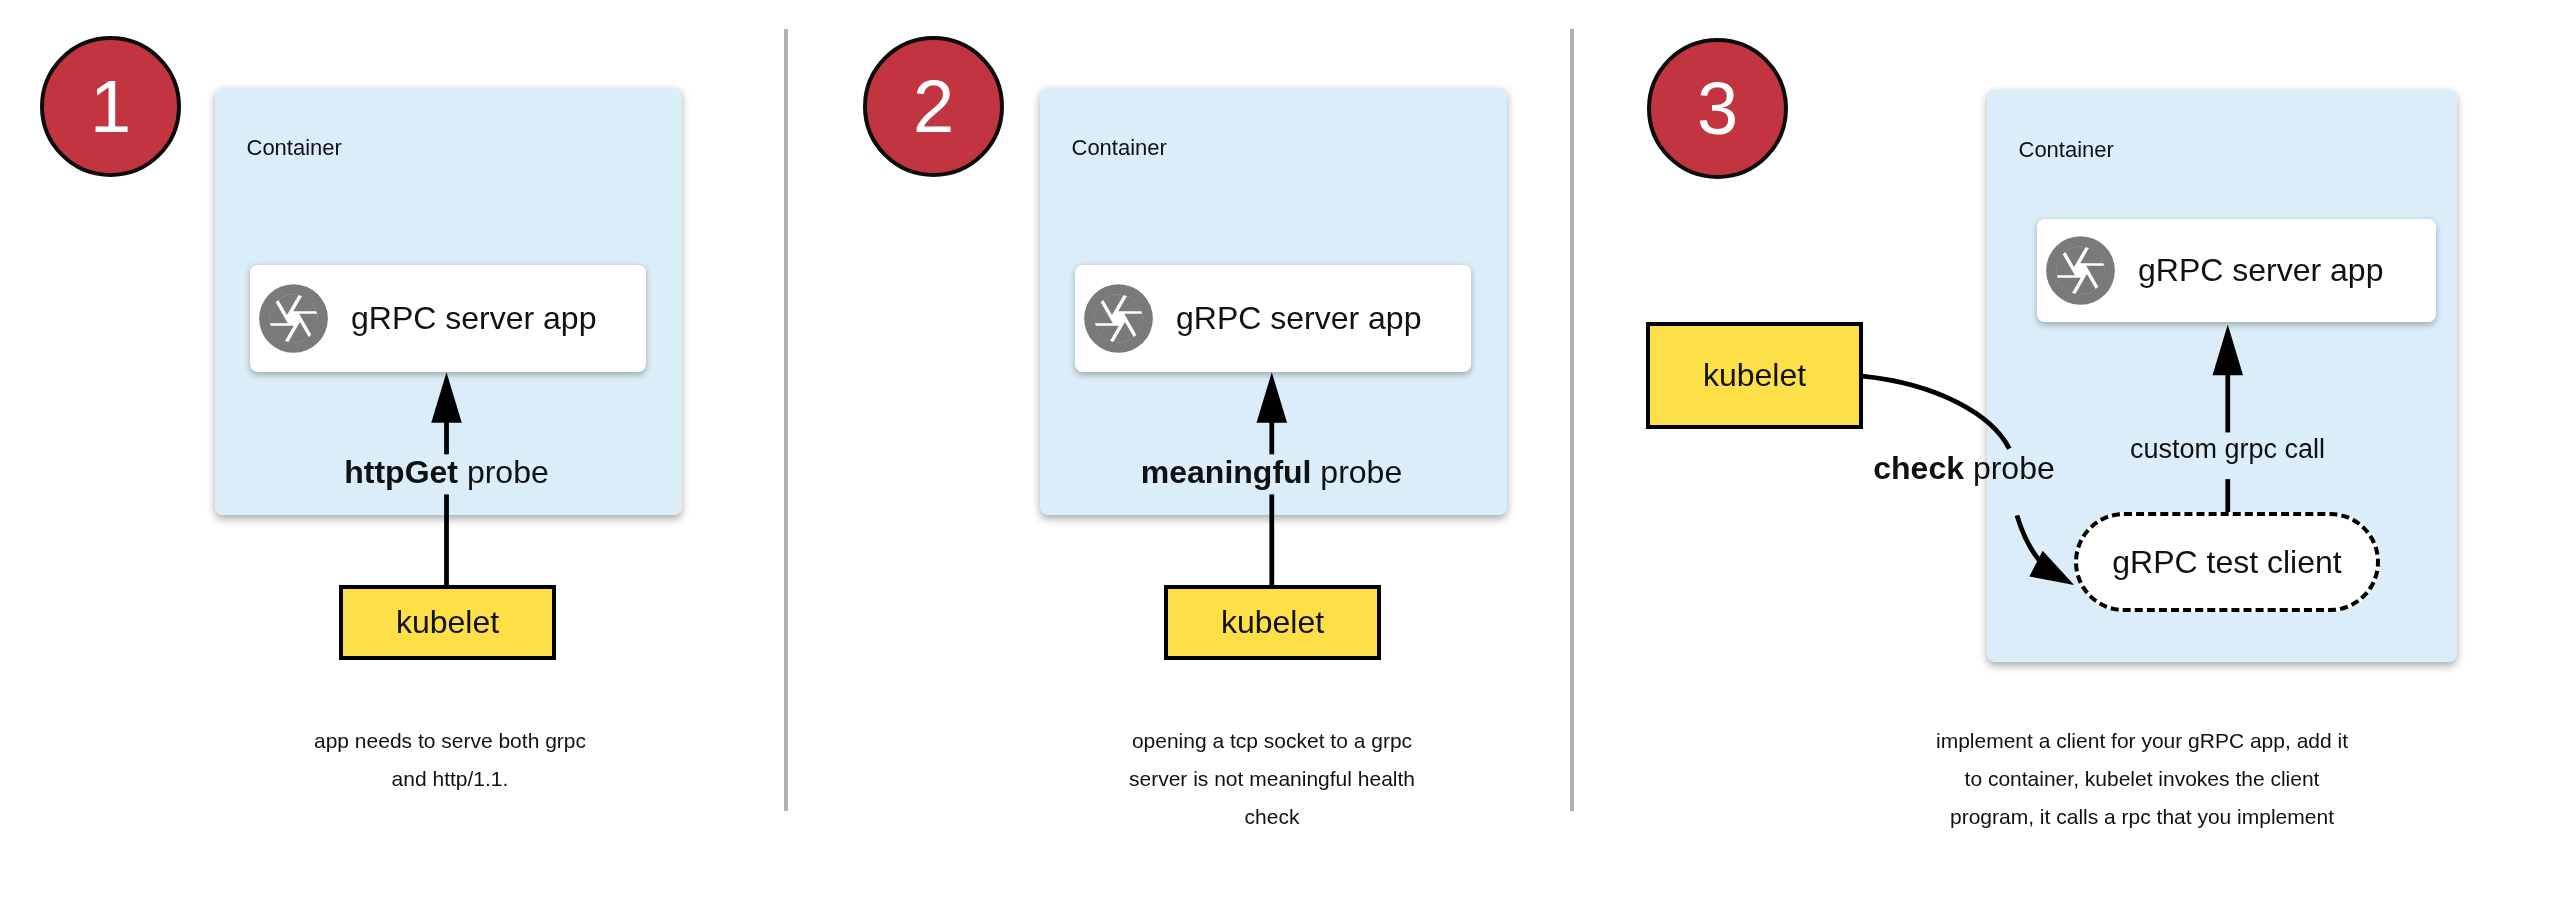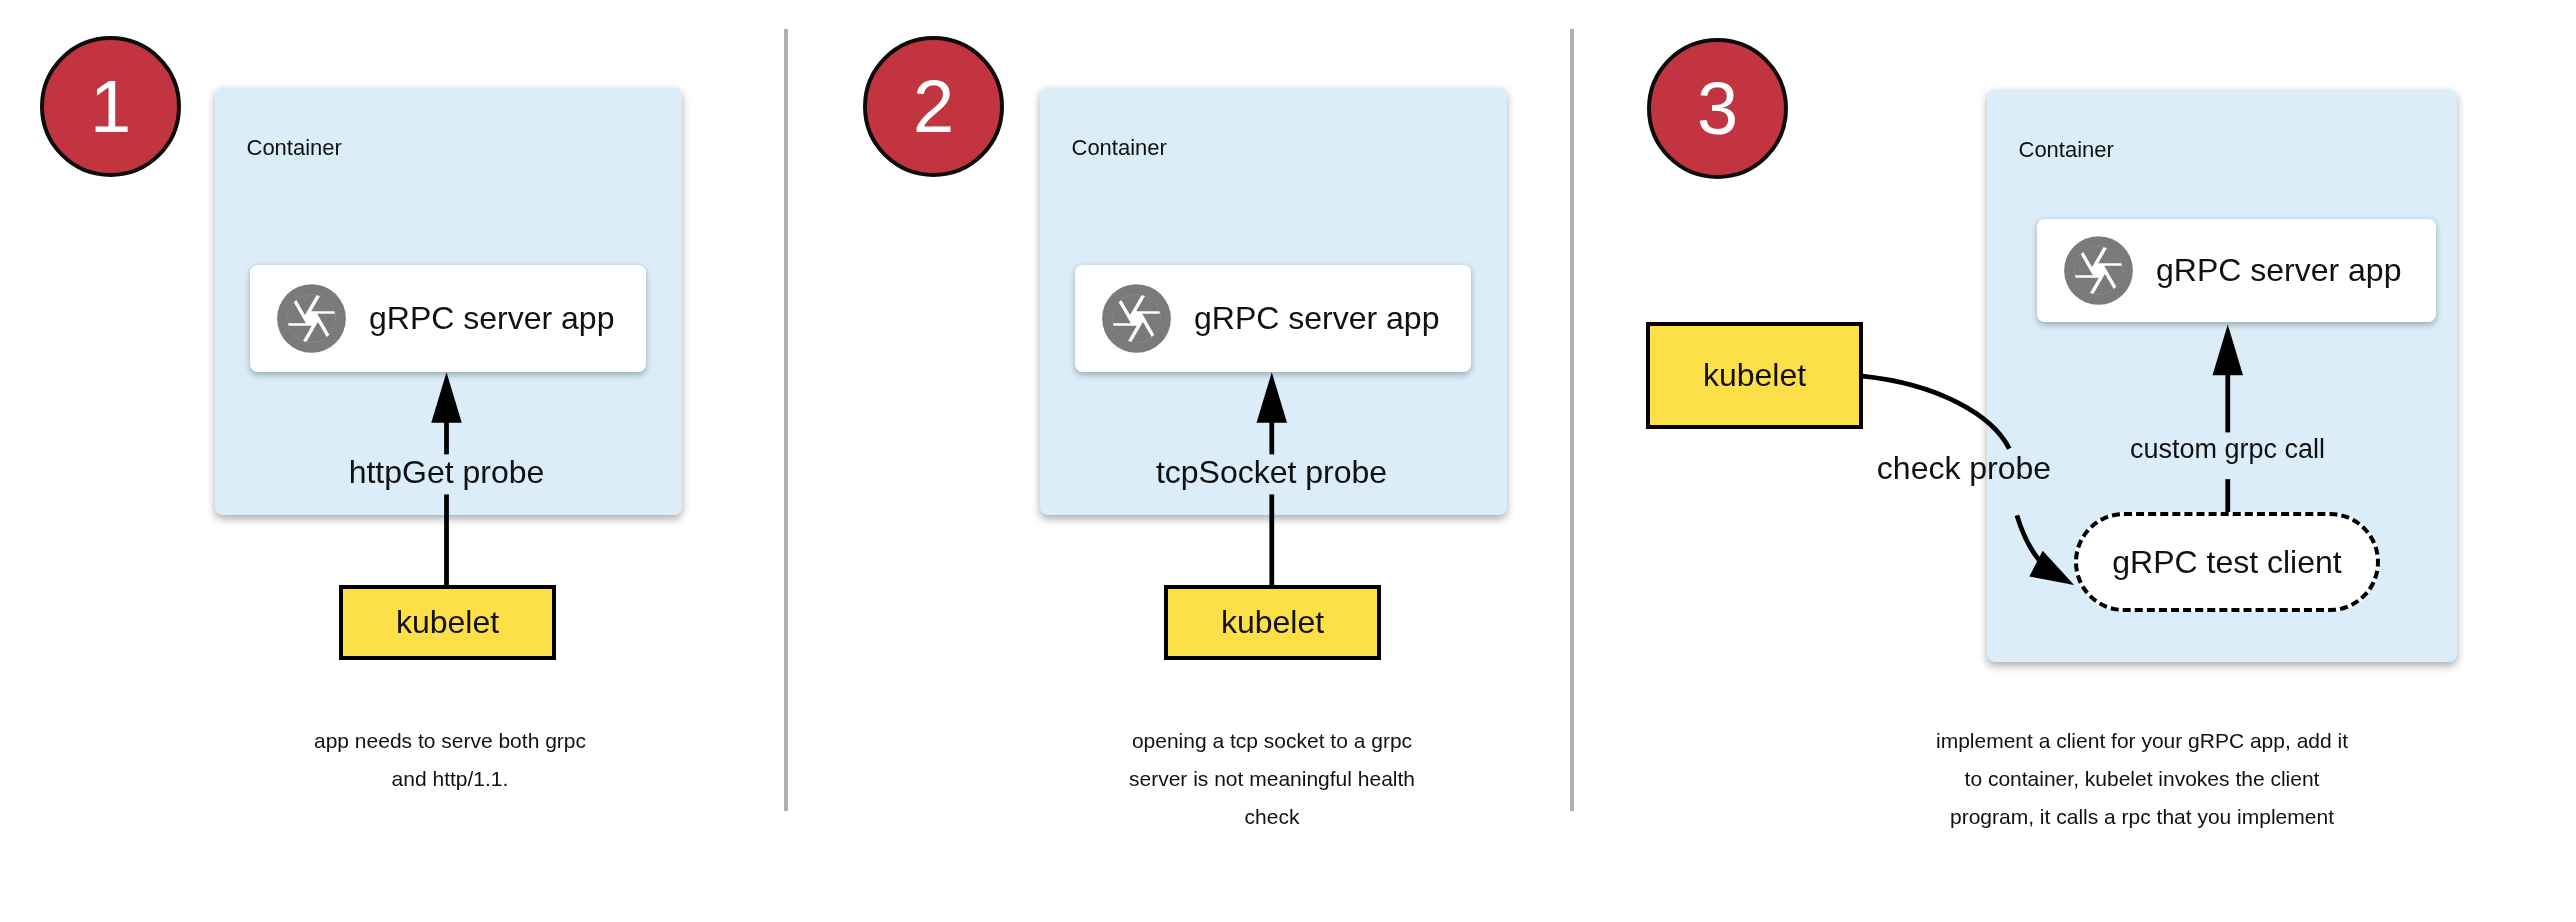--- a/index.html
+++ b/index.html
@@ -16,32 +16,32 @@
   .container-box{
     position:absolute;background:var(--container-blue,#daedf8);
     border-radius:7.6px;box-shadow:0 3.8px 8.6px rgba(0,0,0,0.33);z-index:1;
   }
   .container-label{
     position:absolute;left:31.5px;top:47px;font-size:22px;z-index:2;
   }
   .app-box{
     position:absolute;width:396px;height:107px;background:#fff;border-radius:7.6px;
     box-shadow:0 2.9px 6.7px rgba(0,0,0,0.28);display:flex;align-items:center;
-    padding-left:25px;box-sizing:border-box;gap:21px;z-index:3;
+    padding-left:7px;box-sizing:border-box;gap:21px;z-index:3;
   }
   .app-box .label{font-size:32px;}
   .aperture{width:73px;height:73px;flex:0 0 auto;}
   .kubelet-box{
     position:absolute;background:#fde047;border:4.8px solid #000;box-sizing:border-box;
     display:flex;align-items:center;justify-content:center;font-size:32px;z-index:3;
   }
   .probe-label{
     position:absolute;font-size:32px;text-align:center;z-index:4;white-space:nowrap;
   }
-  .probe-label b{font-weight:normal;}
+  .probe-label b{font-weight:bold;}
   .free-label{
     position:absolute;font-size:27px;text-align:center;z-index:4;white-space:nowrap;
   }
   .test-client{
     position:absolute;left:2074px;top:512px;width:306px;height:100px;
     background:#fff;border:4.8px dashed #000;border-radius:57px;box-sizing:border-box;
     display:flex;align-items:center;justify-content:center;font-size:32px;z-index:3;
   }
   .caption{
     position:absolute;width:668px;font-size:21px;line-height:38px;text-align:center;
@@ -101,21 +101,21 @@
     <circle cx="12" cy="12" r="11.3" fill="#7a7a7a"></circle>
     <circle cx="12" cy="12" r="7.9" fill="#ffffff"></circle>
     <g transform="translate(2.4 2.4) scale(0.8)" fill="#7a7a7a">
       <path d="M9.4 10.5l4.77-8.26C13.47 2.09 12.75 2 12 2c-2.4 0-4.6.85-6.32 2.25l3.66 6.35.06-.1zM21.54 9c-.92-2.92-3.15-5.26-6-6.34L11.88 9h9.66zm.26 1h-7.49l.29.5 4.76 8.25C21 16.97 22 14.61 22 12c0-.69-.07-1.35-.2-2zM8.54 12l-3.9-6.75C3.01 7.03 2 9.39 2 12c0 .69.07 1.35.2 2h7.49l-1.15-2zm-6.08 3c.92 2.92 3.15 5.26 6 6.34L12.12 15H2.46zm11.27 0l-3.9 6.76c.7.15 1.42.24 2.17.24 2.4 0 4.6-.85 6.32-2.25l-3.66-6.35-.93 1.6z"></path>
     </g>
   </svg>
   <span class="label">gRPC server app</span>
 </div>
 
 <div class="probe-label" style="left:1033px;top:454px;width:477px;">
-  <b>tcpSocket</b><span> probe</span>
+  <b>meaningful</b><span> probe</span>
 </div>
 
 <div class="kubelet-box" style="left:1164px;top:585px;width:217px;height:75px;">
   <span>kubelet</span>
 </div>
 
 <div class="caption" style="left:938px;top:722px;">opening a tcp socket to a grpc
 server is not meaningful health
 check</div>
 

